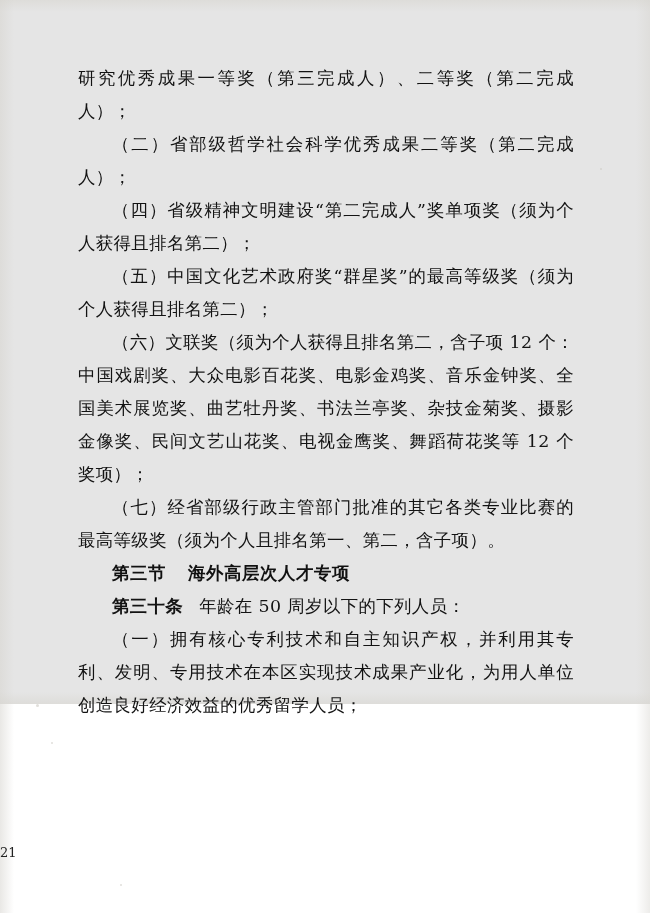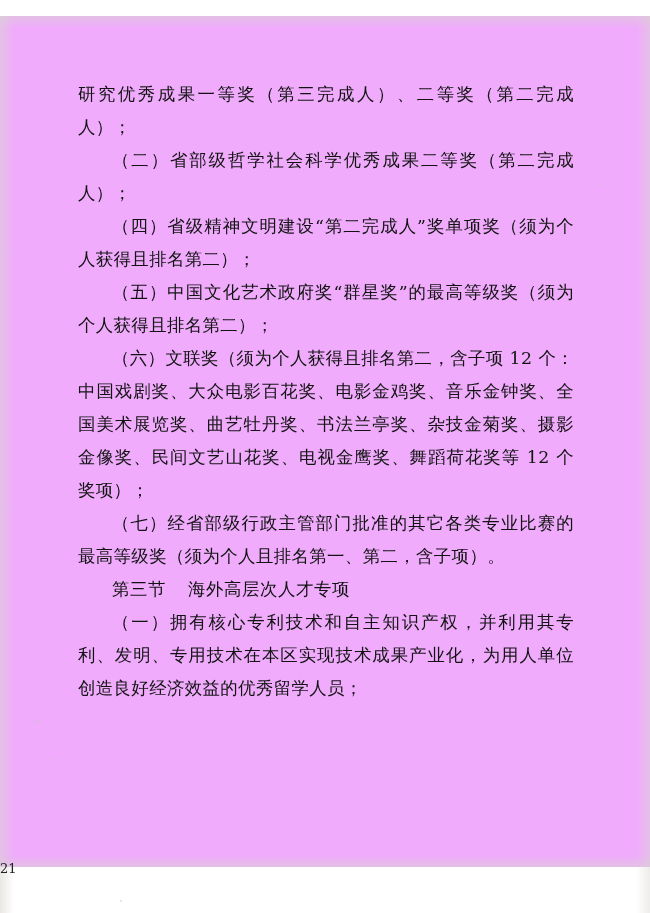--- a/index.html
+++ b/index.html
@@ -10,24 +10,24 @@
     width: 650px;
     height: 913px;
     background: #ffffff;
     font-family: "DejaVu Serif", "Liberation Serif", serif;
     position: relative;
     overflow: hidden;
   }
   .page {
     position: absolute;
     left: 0;
-    top: 16px;
+    top: 0;
     width: 650px;
-    height: 851px;
-    background: #f0abfc;
+    height: 704px;
+    background: #e5e5e5;
   }
   .page-inner {
     position: absolute;
     left: 78px;
     top: 62px;
     width: 496px;
   }
   .para {
     font-size: 17.4px;
     line-height: 33px;
@@ -38,21 +38,21 @@
     white-space: pre-wrap;
     word-break: break-all;
   }
   .para.indent {
     text-indent: 34px;
   }
   .heading {
     font-size: 17.4px;
     line-height: 33px;
     color: #111111;
-    font-weight: normal;
+    font-weight: bold;
     text-indent: 34px;
     letter-spacing: 0.6px;
     margin: 0;
   }
   .heading .gap {
     display: inline-block;
     width: 22px;
   }
   .article-line {
     font-size: 17.4px;
@@ -138,20 +138,21 @@
     <p class="para indent">（四）省级精神文明建设“第二完成人”奖单项奖（须为个人获得且排名第二）；</p>
 
     <p class="para indent">（五）中国文化艺术政府奖“群星奖”的最高等级奖（须为个人获得且排名第二）；</p>
 
     <p class="para indent">（六）文联奖（须为个人获得且排名第二，含子项 12 个：中国戏剧奖、大众电影百花奖、电影金鸡奖、音乐金钟奖、全国美术展览奖、曲艺牡丹奖、书法兰亭奖、杂技金菊奖、摄影金像奖、民间文艺山花奖、电视金鹰奖、舞蹈荷花奖等 12 个奖项）；</p>
 
     <p class="para indent">（七）经省部级行政主管部门批准的其它各类专业比赛的最高等级奖（须为个人且排名第一、第二，含子项）。</p>
 
     <p class="heading"><span>第三节</span><span class="gap"></span><span>海外高层次人才专项</span></p>
 
+    <p class="article-line"><b>第三十条</b><span class="gap"></span><span>年龄在 50 周岁以下的下列人员：</span></p>
 
     <p class="para indent">（一）拥有核心专利技术和自主知识产权，并利用其专利、发明、专用技术在本区实现技术成果产业化，为用人单位创造良好经济效益的优秀留学人员；</p>
 
 
   </div>
 
   <div class="page-number">21</div>
 
 </div>
 

